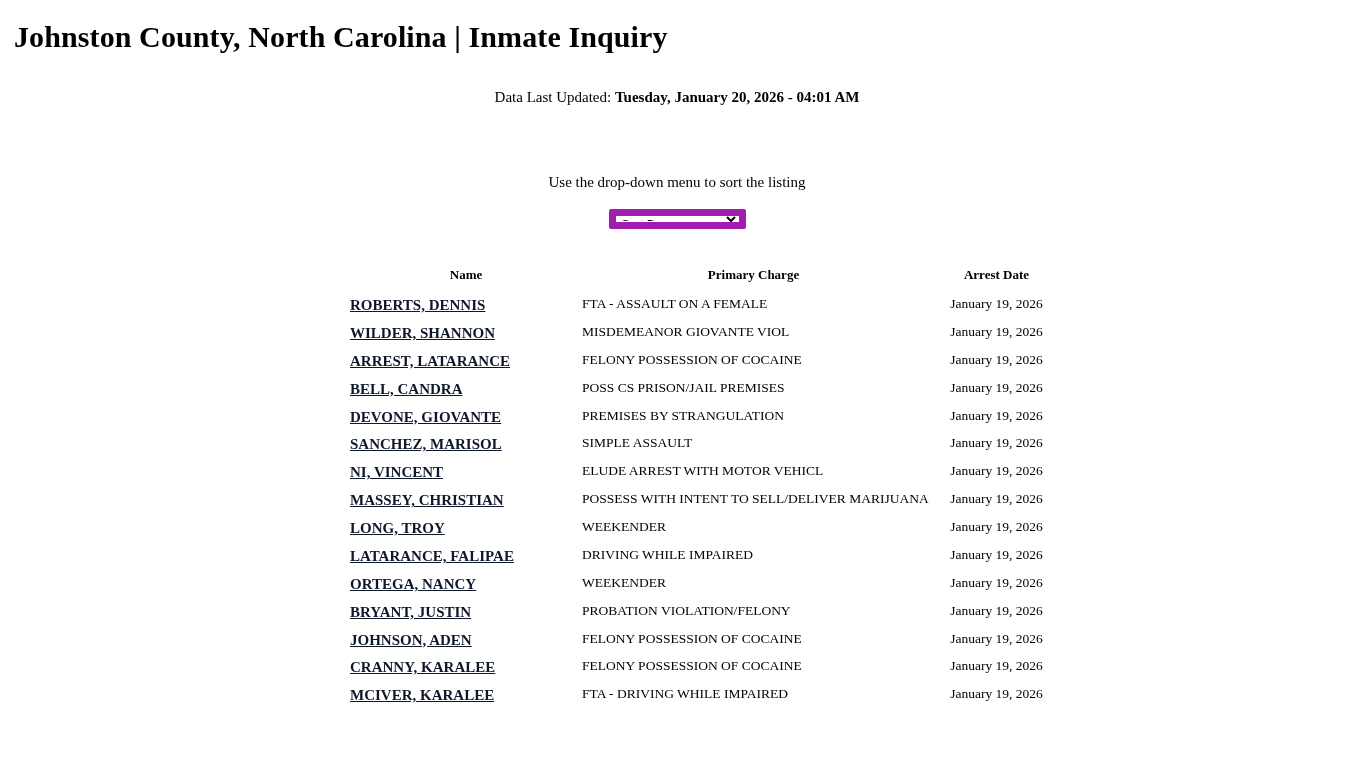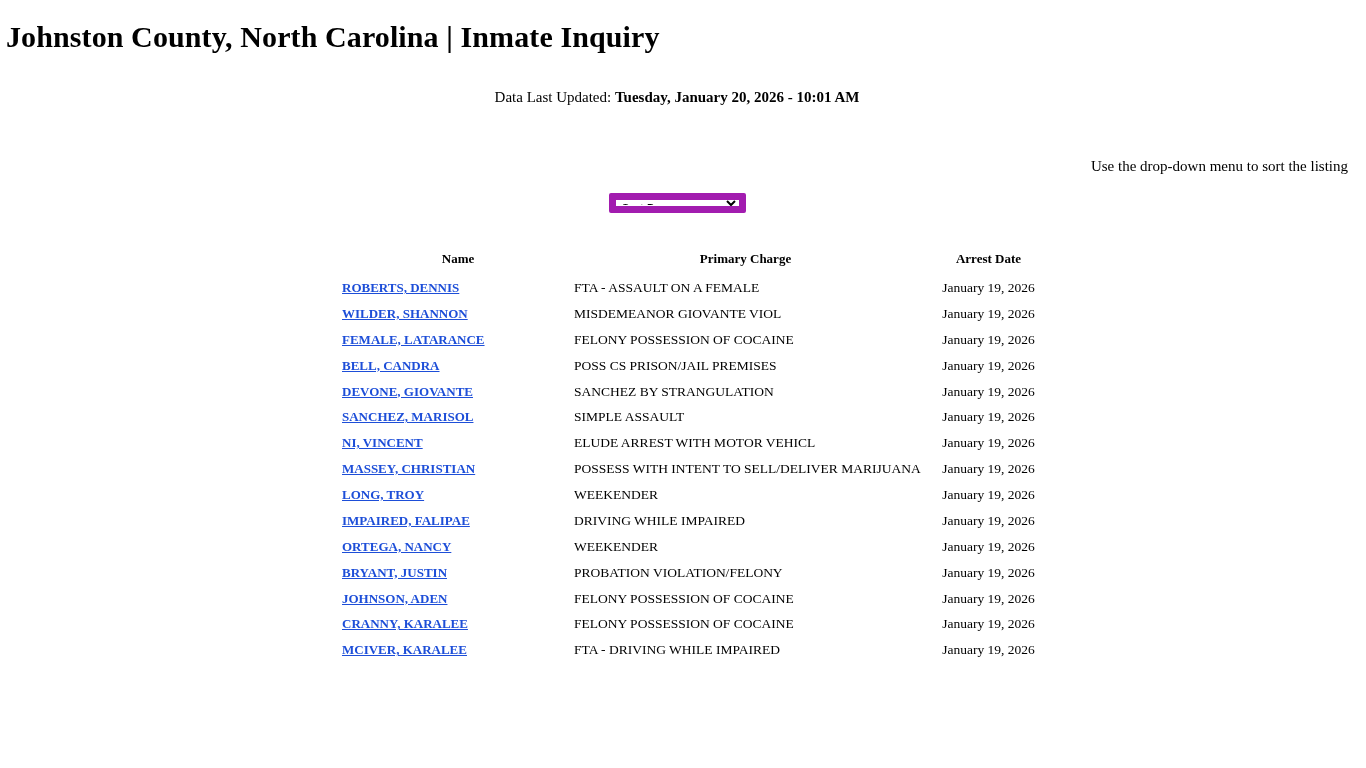--- a/index.html
+++ b/index.html
@@ -10,21 +10,21 @@
   }
   body {
     font-family: "Liberation Serif", "DejaVu Serif", serif;
     color: #000000;
     width: 1366px;
     height: 768px;
     overflow: hidden;
     position: relative;
   }
   .page {
-    padding: 0 6px;
+    padding: 0 14px;
   }
   h1.page-title {
     font-family: "Liberation Serif", "DejaVu Serif", serif;
     font-size: 30px;
     font-weight: bold;
     margin: 20px 0 0 0;
     padding: 0;
     line-height: 1.1;
     letter-spacing: 0.1px;
   }
@@ -37,23 +37,23 @@
   .updated-line {
     text-align: center;
     font-size: 15px;
     margin-top: 36px;
     padding-right: 12px;
   }
   .updated-line .updated-value {
     font-weight: bold;
   }
   .sort-instructions {
-    text-align: right;
-    font-size: 15px;
-    margin-top: 52px;
+    text-align: center;
+    font-size: 15px;
+    margin-top: 68px;
     padding-right: 12px;
   }
   .sort-wrap {
     text-align: center;
     margin-top: 18px;
     padding-right: 12px;
   }
   select.sort-select {
     font-family: "Liberation Sans", "DejaVu Sans", sans-serif;
     font-size: 12px;
@@ -86,44 +86,44 @@
     vertical-align: top;
     white-space: nowrap;
     line-height: 1.25;
   }
   th.col-spacer, td.col-spacer { width: 336px; }
   th.col-name,   td.col-name   { width: 232px; margin-left: 44px; }
   th.col-charge, td.col-charge { width: 343px; }
   th.col-date,   td.col-date   { width: 143px; }
 
   td.col-name a.inmate-link {
-    color: #1d4ed8;
+    color: #0f172a;
     font-weight: bold;
     text-decoration: underline;
-    font-size: 13px;
+    font-size: 15px;
   }
   td.col-charge { font-size: 13px; }
   td.col-date {
     font-size: 13px;
     text-align: center;
     padding-right: 48px;
   }
   th.col-date { padding-right: 40px; }
 </style>
 </head>
 <body>
 
 <div class="page">
 
   <h1 class="page-title">Johnston County, North Carolina | Inmate Inquiry</h1>
 
 
   <div class="updated-line">
     <span>Data Last Updated:</span>
-    <span class="updated-value">Tuesday, January 20, 2026 - 10:01 AM</span>
+    <span class="updated-value">Tuesday, January 20, 2026 - 04:01 AM</span>
   </div>
 
   <div class="sort-instructions">Use the drop-down menu to sort the listing</div>
 
   <div class="sort-wrap">
     <select class="sort-select">
       <option>Sort By...</option>
     </select>
   </div>
 
@@ -144,34 +144,34 @@
           <td class="col-date">January 19, 2026</td>
         </tr>
         <tr>
           <td class="col-spacer"></td>
           <td class="col-name"><a class="inmate-link" href="#">WILDER, SHANNON</a></td>
           <td class="col-charge">MISDEMEANOR GIOVANTE VIOL</td>
           <td class="col-date">January 19, 2026</td>
         </tr>
         <tr>
           <td class="col-spacer"></td>
-          <td class="col-name"><a class="inmate-link" href="#">FEMALE, LATARANCE</a></td>
+          <td class="col-name"><a class="inmate-link" href="#">ARREST, LATARANCE</a></td>
           <td class="col-charge">FELONY POSSESSION OF COCAINE</td>
           <td class="col-date">January 19, 2026</td>
         </tr>
         <tr>
           <td class="col-spacer"></td>
           <td class="col-name"><a class="inmate-link" href="#">BELL, CANDRA</a></td>
           <td class="col-charge">POSS CS PRISON/JAIL PREMISES</td>
           <td class="col-date">January 19, 2026</td>
         </tr>
         <tr>
           <td class="col-spacer"></td>
           <td class="col-name"><a class="inmate-link" href="#">DEVONE, GIOVANTE</a></td>
-          <td class="col-charge">SANCHEZ BY STRANGULATION</td>
+          <td class="col-charge">PREMISES BY STRANGULATION</td>
           <td class="col-date">January 19, 2026</td>
         </tr>
         <tr>
           <td class="col-spacer"></td>
           <td class="col-name"><a class="inmate-link" href="#">SANCHEZ, MARISOL</a></td>
           <td class="col-charge">SIMPLE ASSAULT</td>
           <td class="col-date">January 19, 2026</td>
         </tr>
         <tr>
           <td class="col-spacer"></td>
@@ -186,21 +186,21 @@
           <td class="col-date">January 19, 2026</td>
         </tr>
         <tr>
           <td class="col-spacer"></td>
           <td class="col-name"><a class="inmate-link" href="#">LONG, TROY</a></td>
           <td class="col-charge">WEEKENDER</td>
           <td class="col-date">January 19, 2026</td>
         </tr>
         <tr>
           <td class="col-spacer"></td>
-          <td class="col-name"><a class="inmate-link" href="#">IMPAIRED, FALIPAE</a></td>
+          <td class="col-name"><a class="inmate-link" href="#">LATARANCE, FALIPAE</a></td>
           <td class="col-charge">DRIVING WHILE IMPAIRED</td>
           <td class="col-date">January 19, 2026</td>
         </tr>
         <tr>
           <td class="col-spacer"></td>
           <td class="col-name"><a class="inmate-link" href="#">ORTEGA, NANCY</a></td>
           <td class="col-charge">WEEKENDER</td>
           <td class="col-date">January 19, 2026</td>
         </tr>
         <tr>

